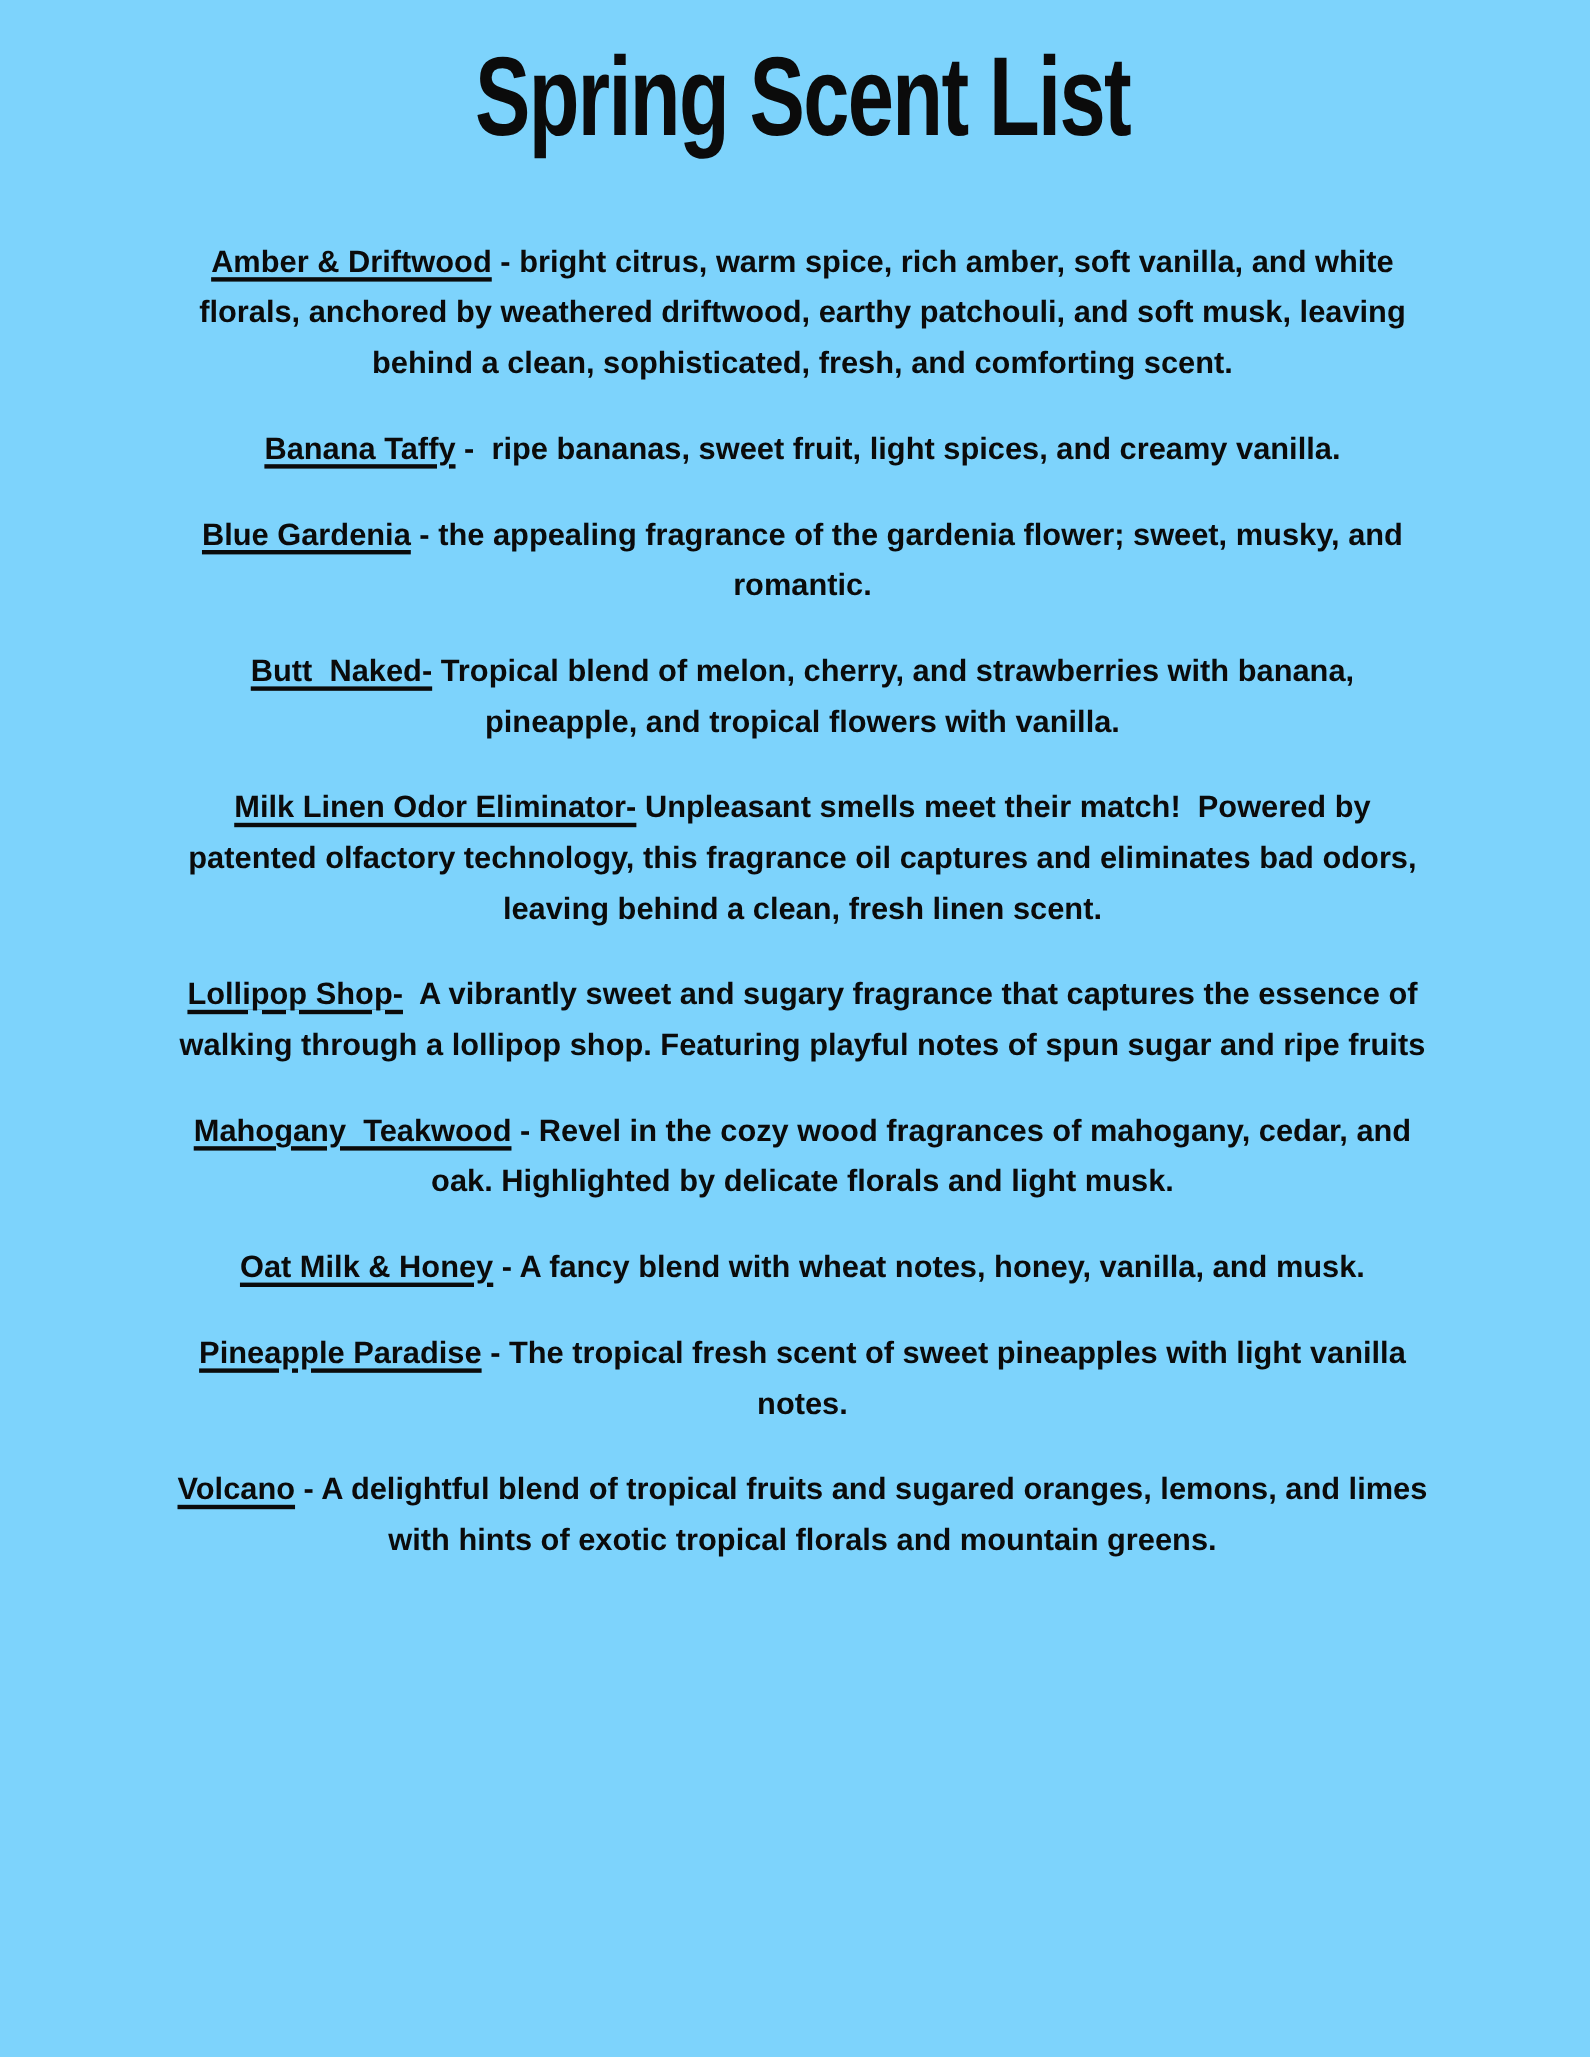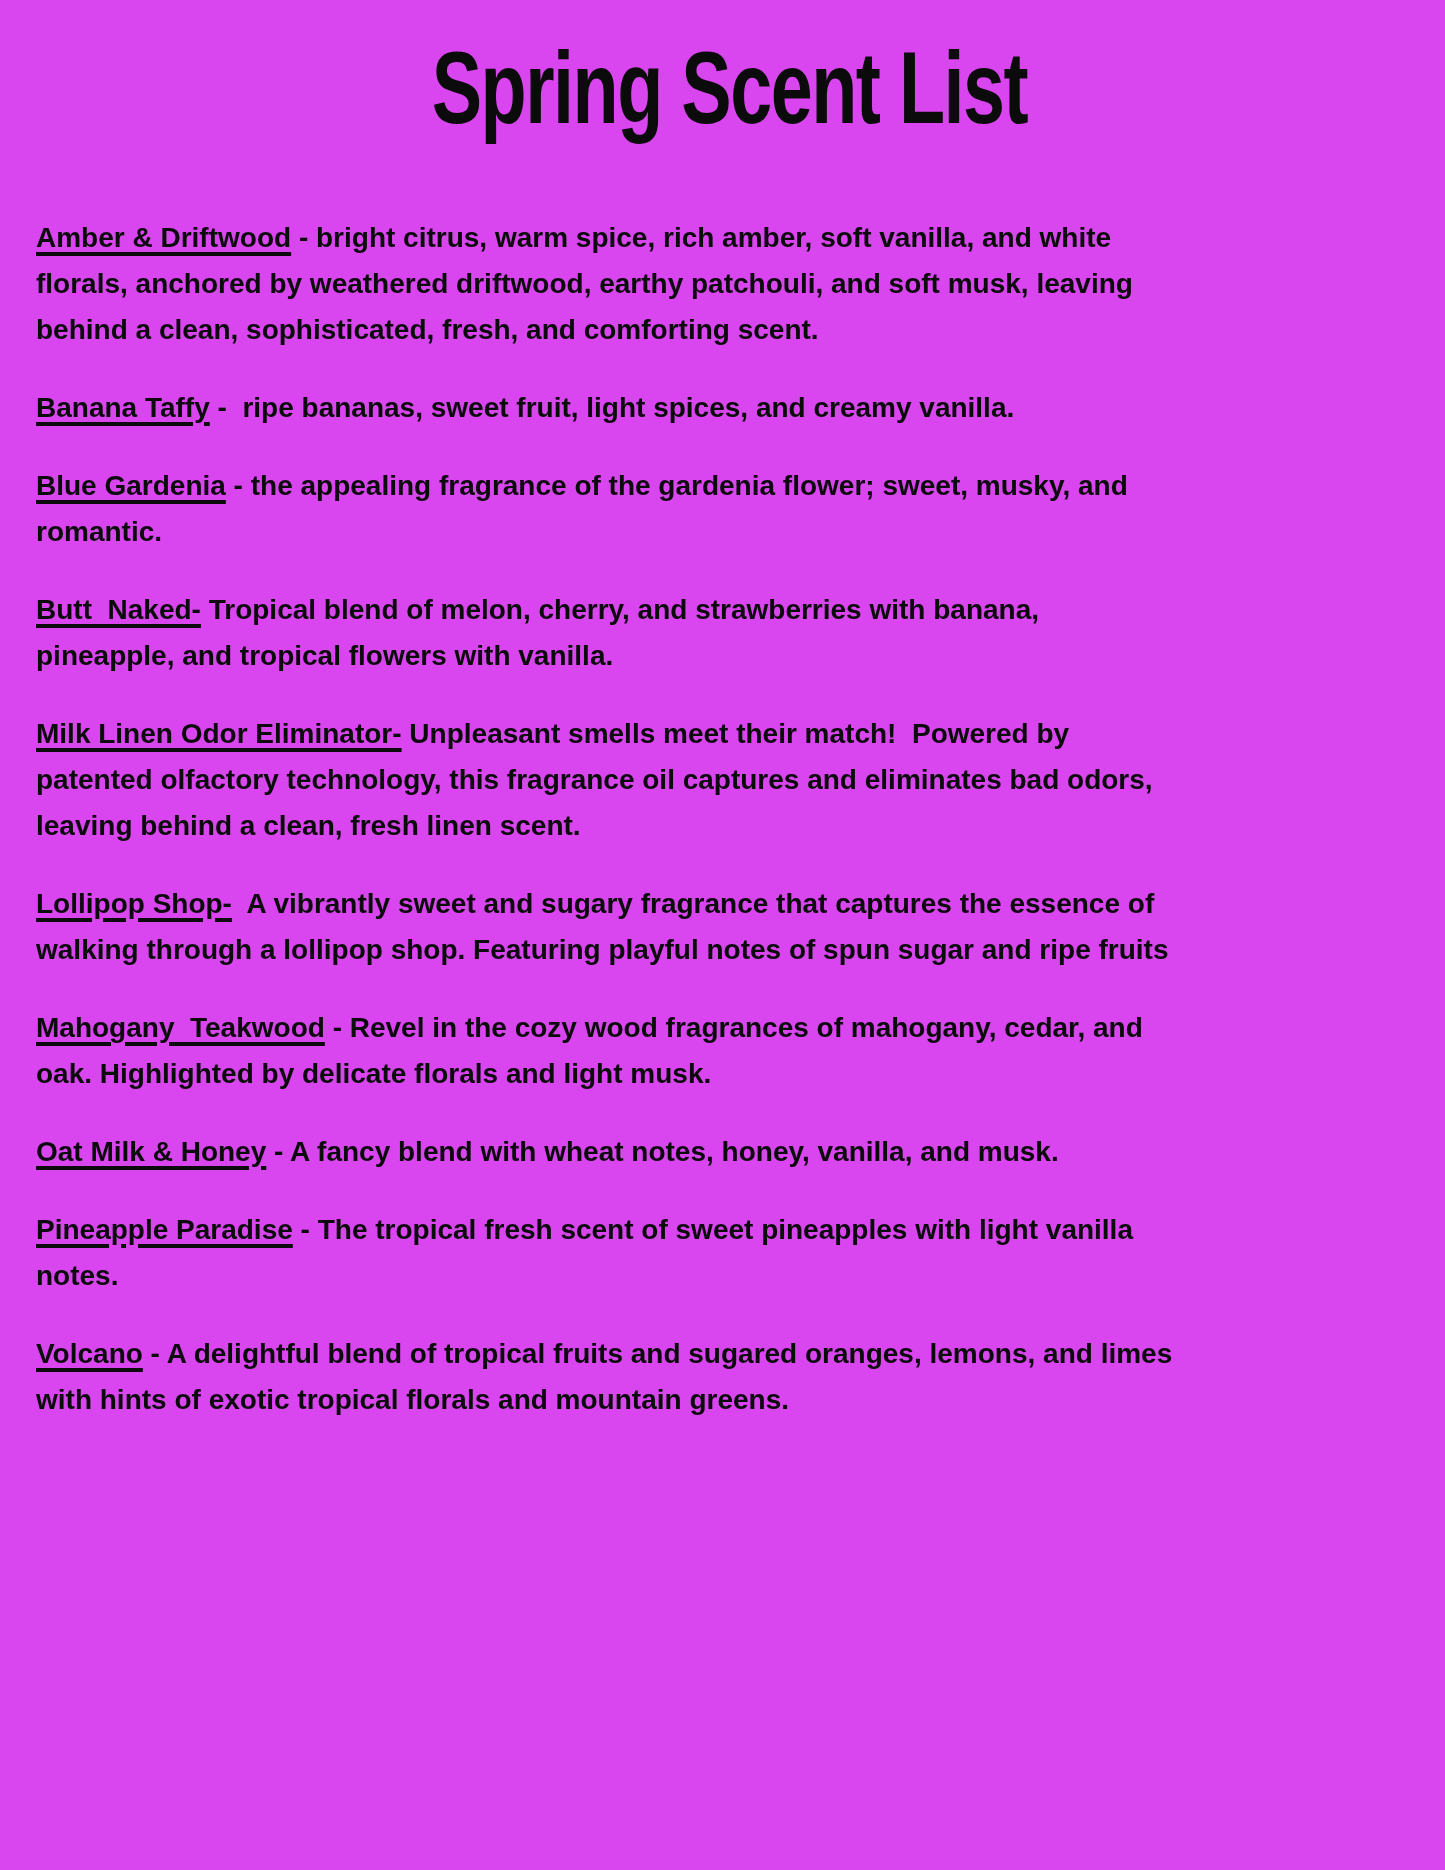--- a/index.html
+++ b/index.html
@@ -5,41 +5,42 @@
   html, body {
     margin: 0;
     padding: 0;
     background: #ffffff;
   }
   .page {
     position: relative;
     box-sizing: border-box;
     width: 1445px;
     height: 1870px;
-    background: #d946ef;
+    background: #7dd3fc;
     color: #0b0b0b;
     font-family: "Liberation Sans", sans-serif;
     font-weight: 700;
     padding: 0 22px 0 36px;
     overflow: hidden;
   }
   .title {
     margin: 30px 0 68px 0;
     text-align: center;
     font-size: 102px;
     line-height: 1.15;
     font-weight: 700;
     letter-spacing: -2px;
     transform: scaleX(0.74);
     transform-origin: 50% 50%;
     white-space: nowrap;
   }
   .scent-list {
     font-size: 28px;
     line-height: 46px;
+    text-align: center;
   }
   .entry {
     margin: 0 0 32px 0;
     white-space: pre-wrap;
   }
   .scent-name {
     text-decoration: underline;
     text-decoration-thickness: 4px;
     text-underline-offset: 5px;
   }

